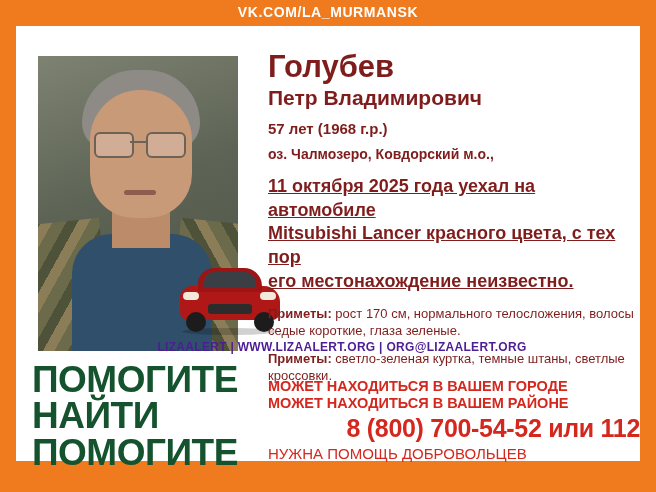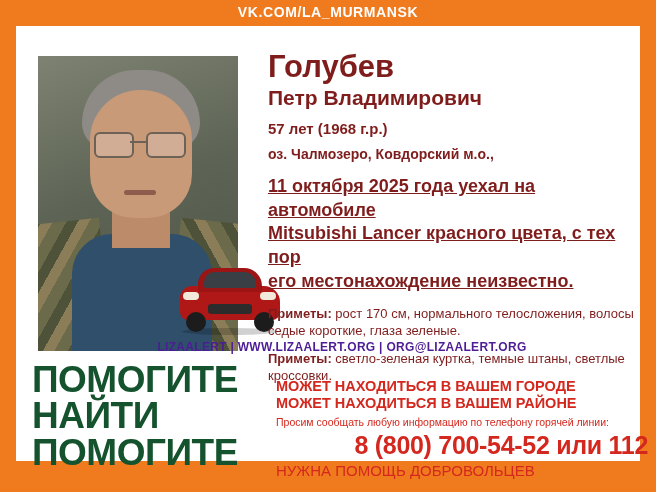--- a/index.html
+++ b/index.html
@@ -268,21 +268,21 @@
   }
   .sect {
     font-size: 13px;
     margin-top: 11px;
     line-height: 1.32;
   }
   .sect b { font-weight: bold; }
 
   .red-block {
     position: absolute;
-    left: 260px;
+    left: 252px;
     top: 352px;
     width: 372px;
     color: #D4281E;
   }
   .red-line1, .red-line2 {
     font-size: 14.5px;
     font-weight: bold;
     line-height: 1.18;
   }
   .red-small {
@@ -376,21 +376,20 @@
         <b>Приметы:</b><span> рост 170 см, нормального телосложения, волосы седые короткие, глаза зеленые.</span>
       </div>
       <div class="sect">
         <b>Приметы:</b><span> светло-зеленая куртка, темные штаны, светлые кроссовки.</span>
       </div>
     </div>
 
     <div class="red-block">
       <div class="red-line1">МОЖЕТ НАХОДИТЬСЯ В ВАШЕМ ГОРОДЕ</div>
       <div class="red-line2">МОЖЕТ НАХОДИТЬСЯ В ВАШЕМ РАЙОНЕ</div>
-      <div class="red-small">Просим сообщать любую информацию по телефону горячей линии:</div>
       <div class="phone">8 (800) 700-54-52 или 112</div>
       <div class="volunteers">НУЖНА ПОМОЩЬ ДОБРОВОЛЬЦЕВ</div>
     </div>
 
   </div>
 
   <div class="footer">
     <span>LIZAALERT</span><span> | </span><span>WWW.LIZAALERT.ORG</span><span> | </span><span>ORG@LIZAALERT.ORG</span>
   </div>
 

